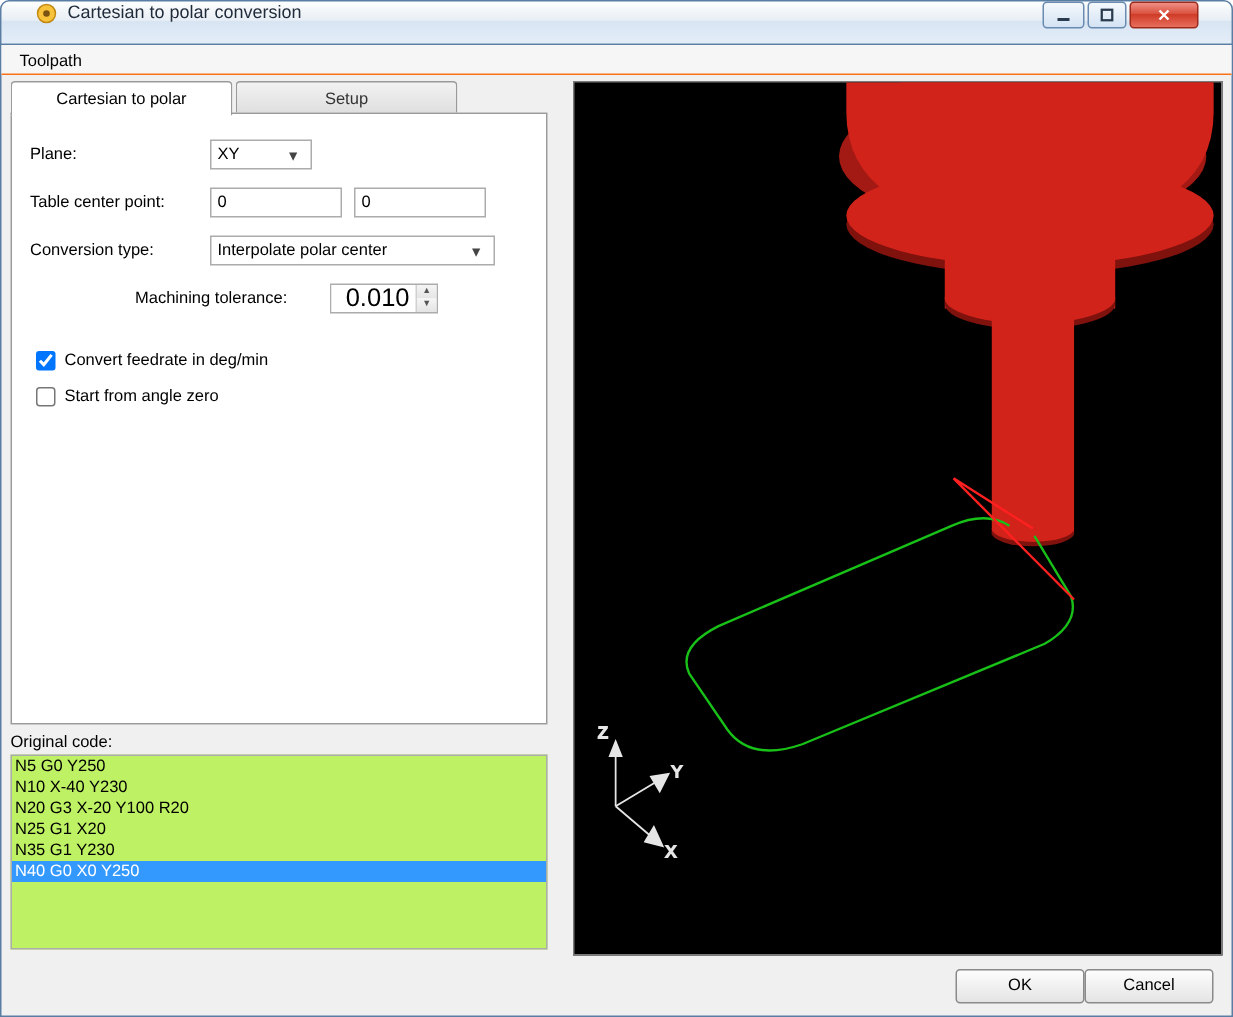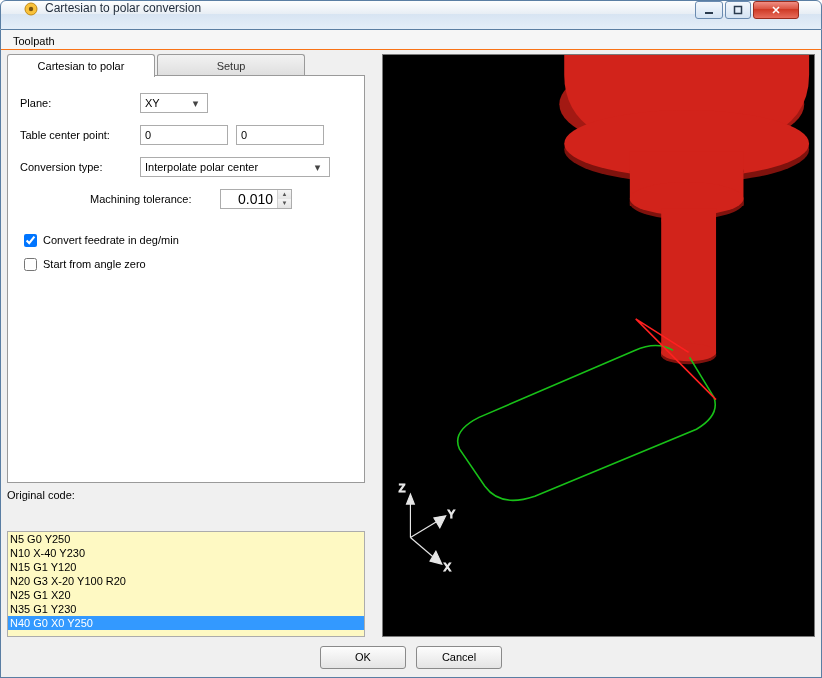--- a/index.html
+++ b/index.html
@@ -73,38 +73,38 @@
   .combo { display: inline-flex; align-items: center; justify-content: space-between; }
   .combo .arrow { width: 15px; text-align: center; color: #444; }
   .txt { }
   .small { width: 68px; }
   .mid  { width: 88px; }
   .wide { width: 190px; }
 
   .spin {
     display: inline-flex; height: 20px; border: 1px solid #acacac; background: #fff;
   }
-  .spin input { border: 0; width: 56px; text-align: right; padding: 0 4px; font-size: 14px; outline: none; }
+  .spin input { border: 0; width: 56px; text-align: right; padding: 0 4px; font-size: 17px; outline: none; }
   .spin .spinbtns { width: 14px; display: flex; flex-direction: column; border-left: 1px solid #d0d0d0; }
   .spin .spinbtns div { flex: 1; background: linear-gradient(#f5f5f5,#e4e4e4); font-size: 6px; text-align: center; line-height: 8px; color: #555; }
 
   .check-row { display: flex; align-items: center; height: 20px; margin-bottom: 4px; }
   .check-row input { margin-right: 6px; }
 
   
   .orig-label { margin-top: 6px; margin-bottom: 2px; }
   .code-list {
-    border: 1px solid #acacac; background: #fef9c3; height: 130px; overflow: auto;
-    font-family: Tahoma, sans-serif; font-size: 11px; line-height: 14px; margin-top: 28px;
+    border: 1px solid #acacac; background: #bef264; height: 130px; overflow: auto;
+    font-family: Tahoma, sans-serif; font-size: 11px; line-height: 14px;
   }
   .code-list div { padding: 0 2px; white-space: pre; }
   .code-list div.sel { background: #3399ff; color: #fff; }
 
   
-  .button-row { height: 40px; display: flex; justify-content: center; align-items: center; padding: 0 12px; gap: 10px; }
+  .button-row { height: 40px; display: flex; justify-content: flex-end; align-items: center; padding: 0 12px; }
   .dlg-btn {
     width: 86px; height: 23px; border: 1px solid #8a8a8a; border-radius: 3px;
     background: linear-gradient(#fdfdfd,#e4e4e4); cursor: default;
     display: flex; align-items: center; justify-content: center;
   }
 
   
   .viewport { position: relative; width: 100%; height: 100%; }
 </style>
 </head>
@@ -202,21 +202,20 @@
           <input type="checkbox" style="">
           <span>Start from angle zero</span>
         </div>
 
       </div>
 
       <div class="orig-label">Original code:</div>
       <div class="code-list" id="code-list">
           <div>N5 G0 Y250</div>
           <div>N10 X-40 Y230</div>
-          <div>N15 G1 Y120</div>
           <div>N20 G3 X-20 Y100 R20</div>
           <div>N25 G1 X20</div>
           <div>N35 G1 Y230</div>
           <div class="sel">N40 G0 X0 Y250</div>
         </div>
 
     </div>
 
     <div class="right-panel">
       <div class="viewport">

